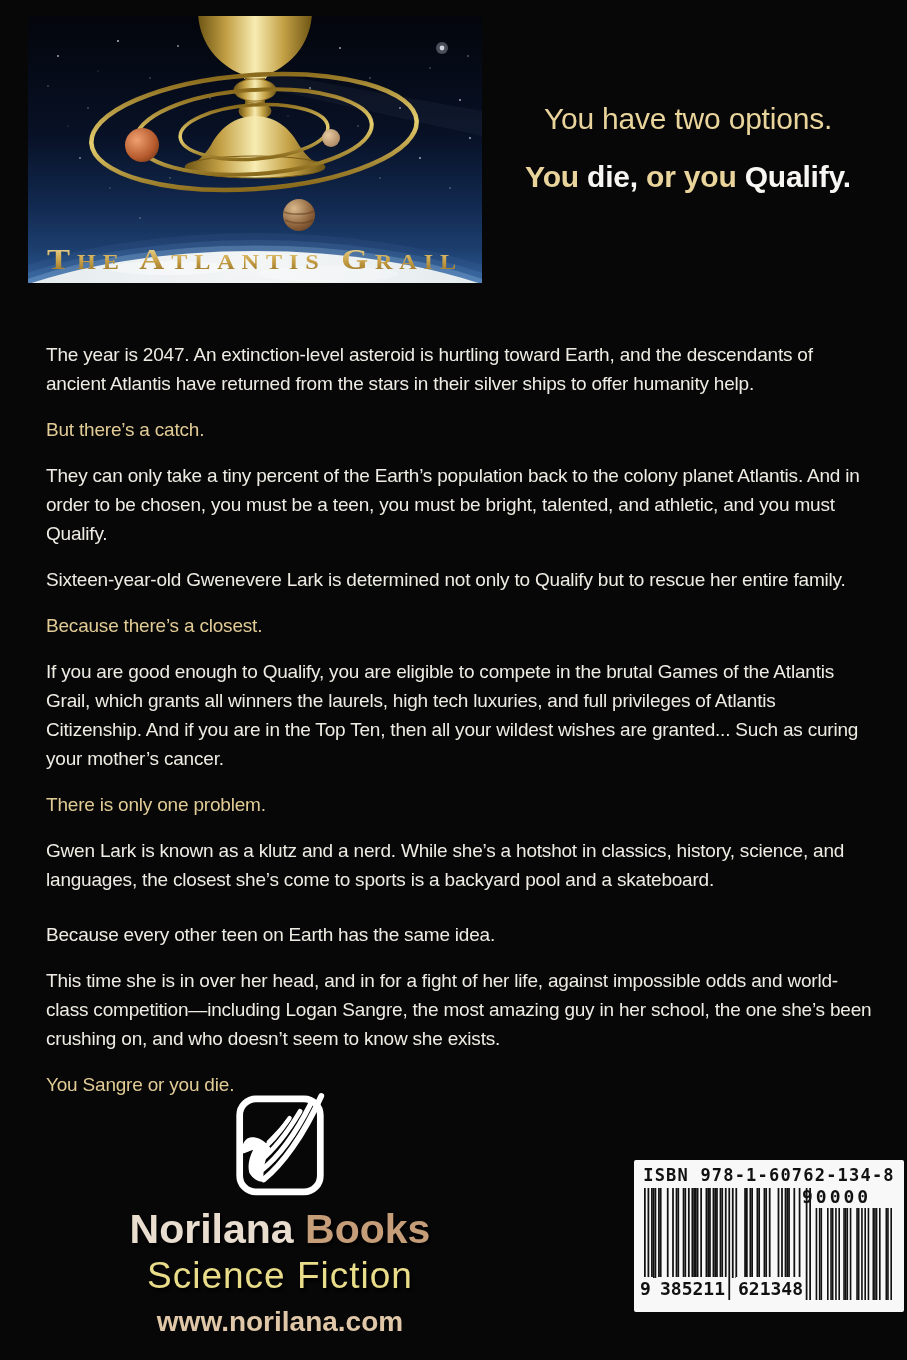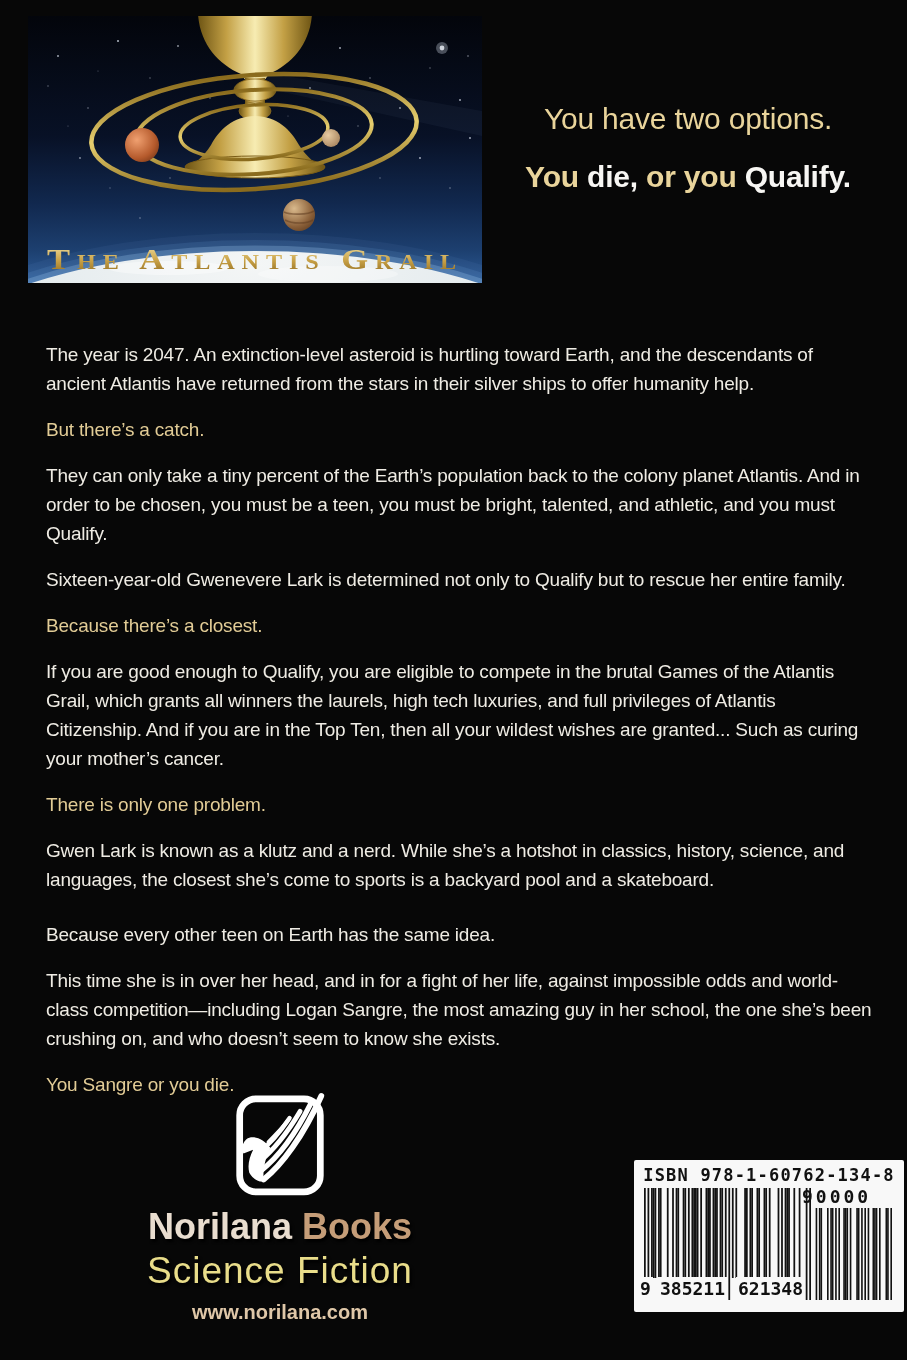--- a/index.html
+++ b/index.html
@@ -16,27 +16,27 @@
   .tag-line2 .white{color:var(--tagline_white,#f7f6f3);}
   
   .blurb{position:absolute;left:46px;top:340px;width:826px;
          font-size:19px;line-height:29px;letter-spacing:-0.2px;color:var(--body_text,#efece4);}
   .blurb p{margin:0 0 17px 0;}
   .blurb p.heading{color:var(--heading_gold,#e2cc96);}
   .blurb p.spaced{margin-top:26px;}
   
   .publisher{position:absolute;left:60px;top:1086px;width:440px;text-align:center;}
   .publisher .logo{display:block;margin:0 auto;width:96px;height:114px;}
-  .pub-name{margin-top:6px;font-size:36px;font-weight:700;letter-spacing:0;
+  .pub-name{margin-top:6px;font-size:41px;font-weight:700;letter-spacing:0;
             text-shadow:2px 3px 3px rgba(0,0,0,.95);}
   .pub-primary{color:var(--publisher_name,#e9ddcf);margin-right:.28em;}
   .pub-secondary{color:var(--publisher_books,#c59d78);}
   .pub-imprint{margin-top:2px;font-size:37px;font-weight:400;letter-spacing:1px;
                color:var(--imprint_yellow,#e9dd8a);text-shadow:2px 3px 3px rgba(0,0,0,.95);}
-  .pub-site{margin-top:9px;font-size:20px;font-weight:600;color:var(--website_beige,#dfc7a8);}
+  .pub-site{margin-top:9px;font-size:28px;font-weight:600;color:var(--website_beige,#dfc7a8);}
   
   .barcode{position:absolute;left:586px;top:1160px;width:270px;height:152px;
            background:var(--barcode_bg,#f8f8f8);border-radius:2px;color:#111;margin-left:48px;}
   .isbn-line{position:absolute;top:5px;left:0;width:100%;text-align:center;
              font-family:"DejaVu Sans Mono",monospace;font-size:17px;font-weight:700;letter-spacing:1.2px;}
   .bars-main{position:absolute;left:10px;top:28px;width:167px;height:112px;}
   .digits{position:absolute;left:10px;top:117px;width:170px;height:25px;
           font-family:"DejaVu Sans Mono",monospace;font-size:18px;font-weight:700;}
   .digits span{position:absolute;top:0;background:var(--barcode_bg,#f8f8f8);padding:0 2px;line-height:24px;}
   .digits .d0{left:-6px;}

